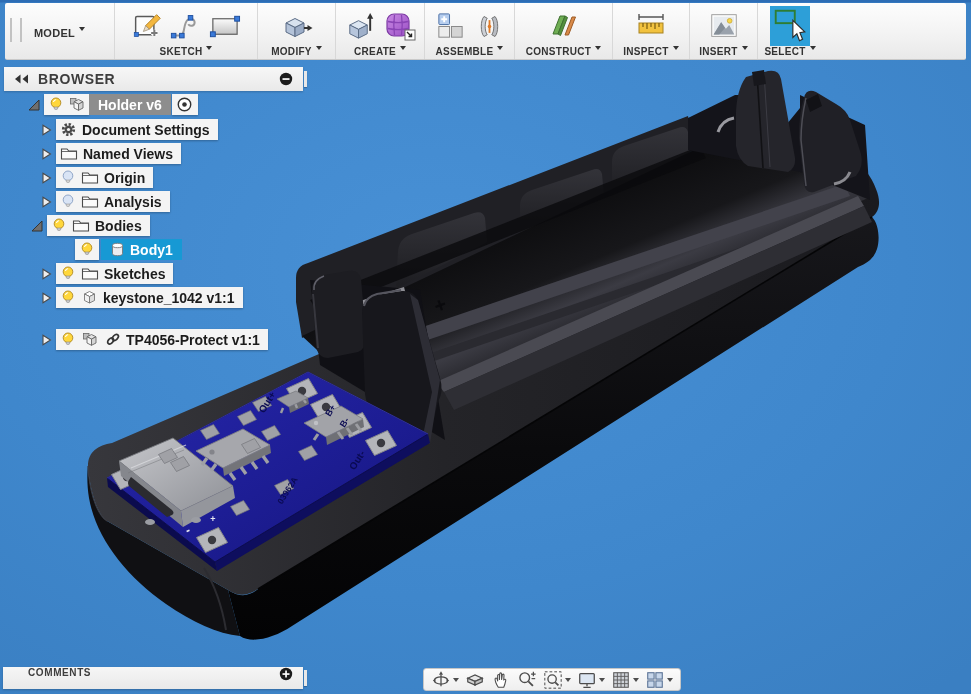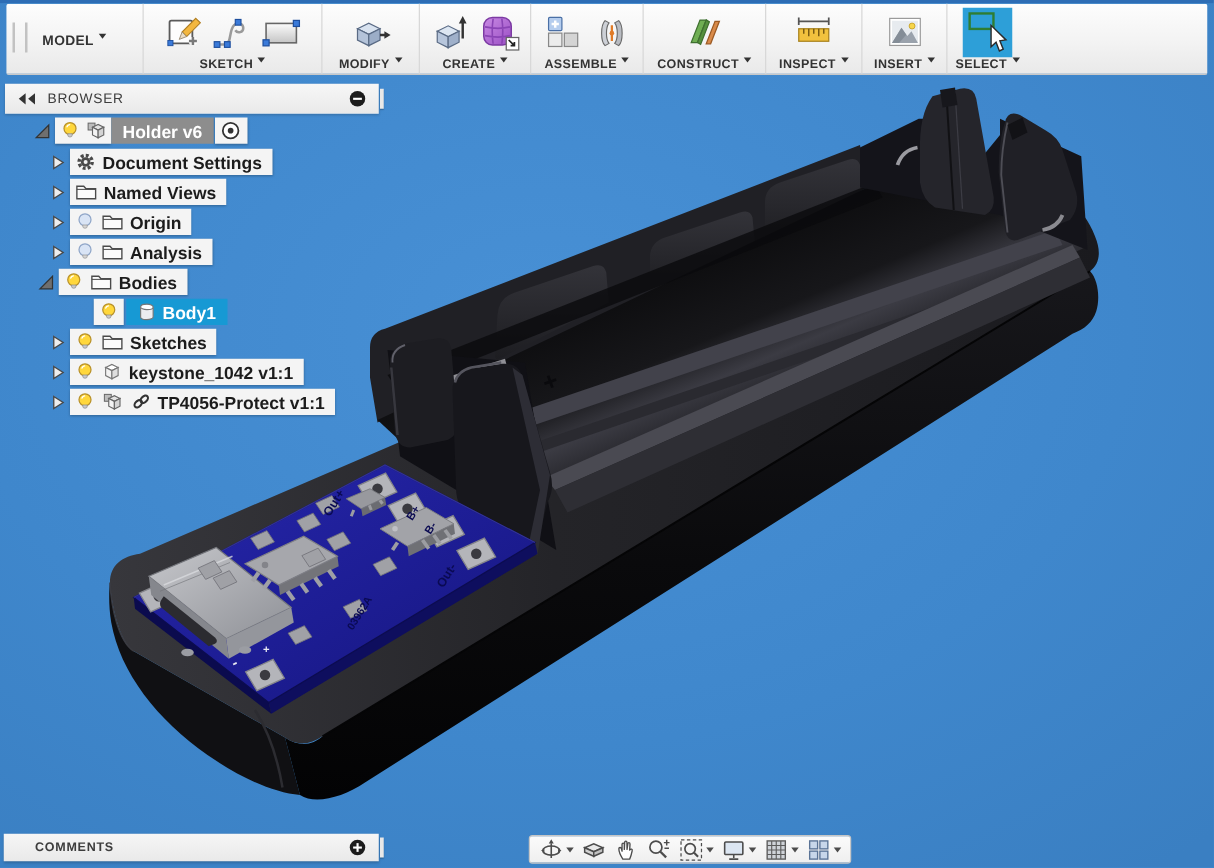--- a/index.html
+++ b/index.html
@@ -25,40 +25,40 @@
     position:relative;flex-direction:row;}
   #model-menu .tlabel{font-size:11px;margin-top:0;}
   .drag-handle{position:absolute;left:5px;top:15px;width:8px;height:24px;
     border-left:2px solid #c2c2c2;border-right:2px solid #c2c2c2;}
   .ticon{display:block;}
 
   
   #browser-header{position:absolute;left:4px;top:67px;width:299px;height:24px;z-index:20;
     background:linear-gradient(#f7f7f7,#e9e9e9);display:flex;align-items:center;
     box-shadow:0 1px 2px rgba(0,0,0,.2);}
-  #browser-header .title{font-size:11px;font-weight:400;color:#3d3d3d;letter-spacing:.6px;margin-left:8px;}
+  #browser-header .title{font-size:14px;font-weight:700;color:#3d3d3d;letter-spacing:.6px;margin-left:8px;}
   #browser-header .spacer{flex:1;}
   .gripper{position:absolute;width:3px;height:16px;background:#e8e8e8;z-index:20;box-shadow:0 1px 1px rgba(0,0,0,.25);}
   #browser-tree{position:absolute;left:0;top:0;z-index:20;}
   .brow{position:absolute;display:flex;align-items:center;height:21px;}
   .strip{display:flex;align-items:center;height:21px;background:#f4f4f4;
     box-shadow:0 1px 2px rgba(0,0,0,.28);padding:0 8px 0 4px;gap:5px;}
   .strip.tight{padding:0 2px 0 4px;gap:4px;}
   .rlabel{font-size:14px;font-weight:700;color:#1c1c1c;white-space:nowrap;}
   .chunk{display:flex;align-items:center;height:21px;padding:0 9px;gap:5px;white-space:nowrap;}
   .chunk.gray{background:#8d8d8d;}
   .chunk.blue{background:#1799d4;}
   .chunk .rlabel{color:#fff;}
   .sqbox{display:flex;align-items:center;justify-content:center;height:21px;background:#f4f4f4;
     box-shadow:0 1px 2px rgba(0,0,0,.28);}
   .exp{margin-right:3px;display:block;}
 
   
   #comments-bar{position:absolute;left:3px;top:667px;width:300px;height:22px;z-index:20;
-    background:linear-gradient(#f6f6f6,#e9e9e9);display:flex;align-items:center;
+    background:linear-gradient(#f6f6f6,#e9e9e9);display:flex;
     box-shadow:0 1px 2px rgba(0,0,0,.2);}
   #comments-bar .title{font-size:10px;font-weight:700;color:#3d3d3d;letter-spacing:.6px;margin-left:25px;}
   #comments-bar .spacer{flex:1;}
 
   
   #navbar{position:absolute;left:423px;top:668px;height:23px;z-index:20;
     background:linear-gradient(#fbfbfb,#efefef);border:1px solid #c6c6c6;border-radius:3px;
     display:flex;align-items:center;padding:0 7px;gap:6px;box-sizing:border-box;}
   .navbtn{display:flex;align-items:center;gap:2px;}
   .ncaret{width:0;height:0;border-left:3px solid transparent;border-right:3px solid transparent;
@@ -602,21 +602,21 @@
           </svg>
         <svg width="17" height="17" viewBox="0 0 17 17">
           <path d="M3.5,5 L8.5,2.5 L13.5,5 L8.5,7.5 Z" fill="#fff" stroke="#777" stroke-width="0.9"></path>
           <path d="M3.5,5 V11.5 L8.5,14 V7.5 Z" fill="#f2f2f2" stroke="#777" stroke-width="0.9"></path>
           <path d="M13.5,5 V11.5 L8.5,14 V7.5 Z" fill="#dedede" stroke="#777" stroke-width="0.9"></path>
           </svg>
         <span class="rlabel">keystone_1042 v1:1</span>
       </div>
     </div>
 
-    <div class="brow" style="top:311px;left:40px">
+    <div class="brow" style="top:329px;left:40px">
       <svg class="exp" width="13" height="14" viewBox="0 0 13 14">
         <path d="M3,2.2 L10.5,7 L3,11.8 Z" fill="#ededed" stroke="#4a4a4a" stroke-width="1.1"></path>
         </svg>
       <div class="strip">
         <svg width="16" height="17" viewBox="0 0 16 17">
           <circle cx="8" cy="6.8" r="4.8" fill="#FFD73B" stroke="#B8912A"></circle>
           <path d="M5.6,5.4 a3,3 0 0 1 2.1,-1.7" stroke="#fff" fill="none" stroke-width="1.1" stroke-linecap="round"></path>
           <path d="M6.2,11 h3.6 v1 a1.8,1.6 0 0 1 -3.6,0 Z" fill="#c9c9c9" stroke="#8f8f8f" stroke-width="0.6"></path>
           </svg>
         <svg width="19" height="17" viewBox="0 0 19 17">

